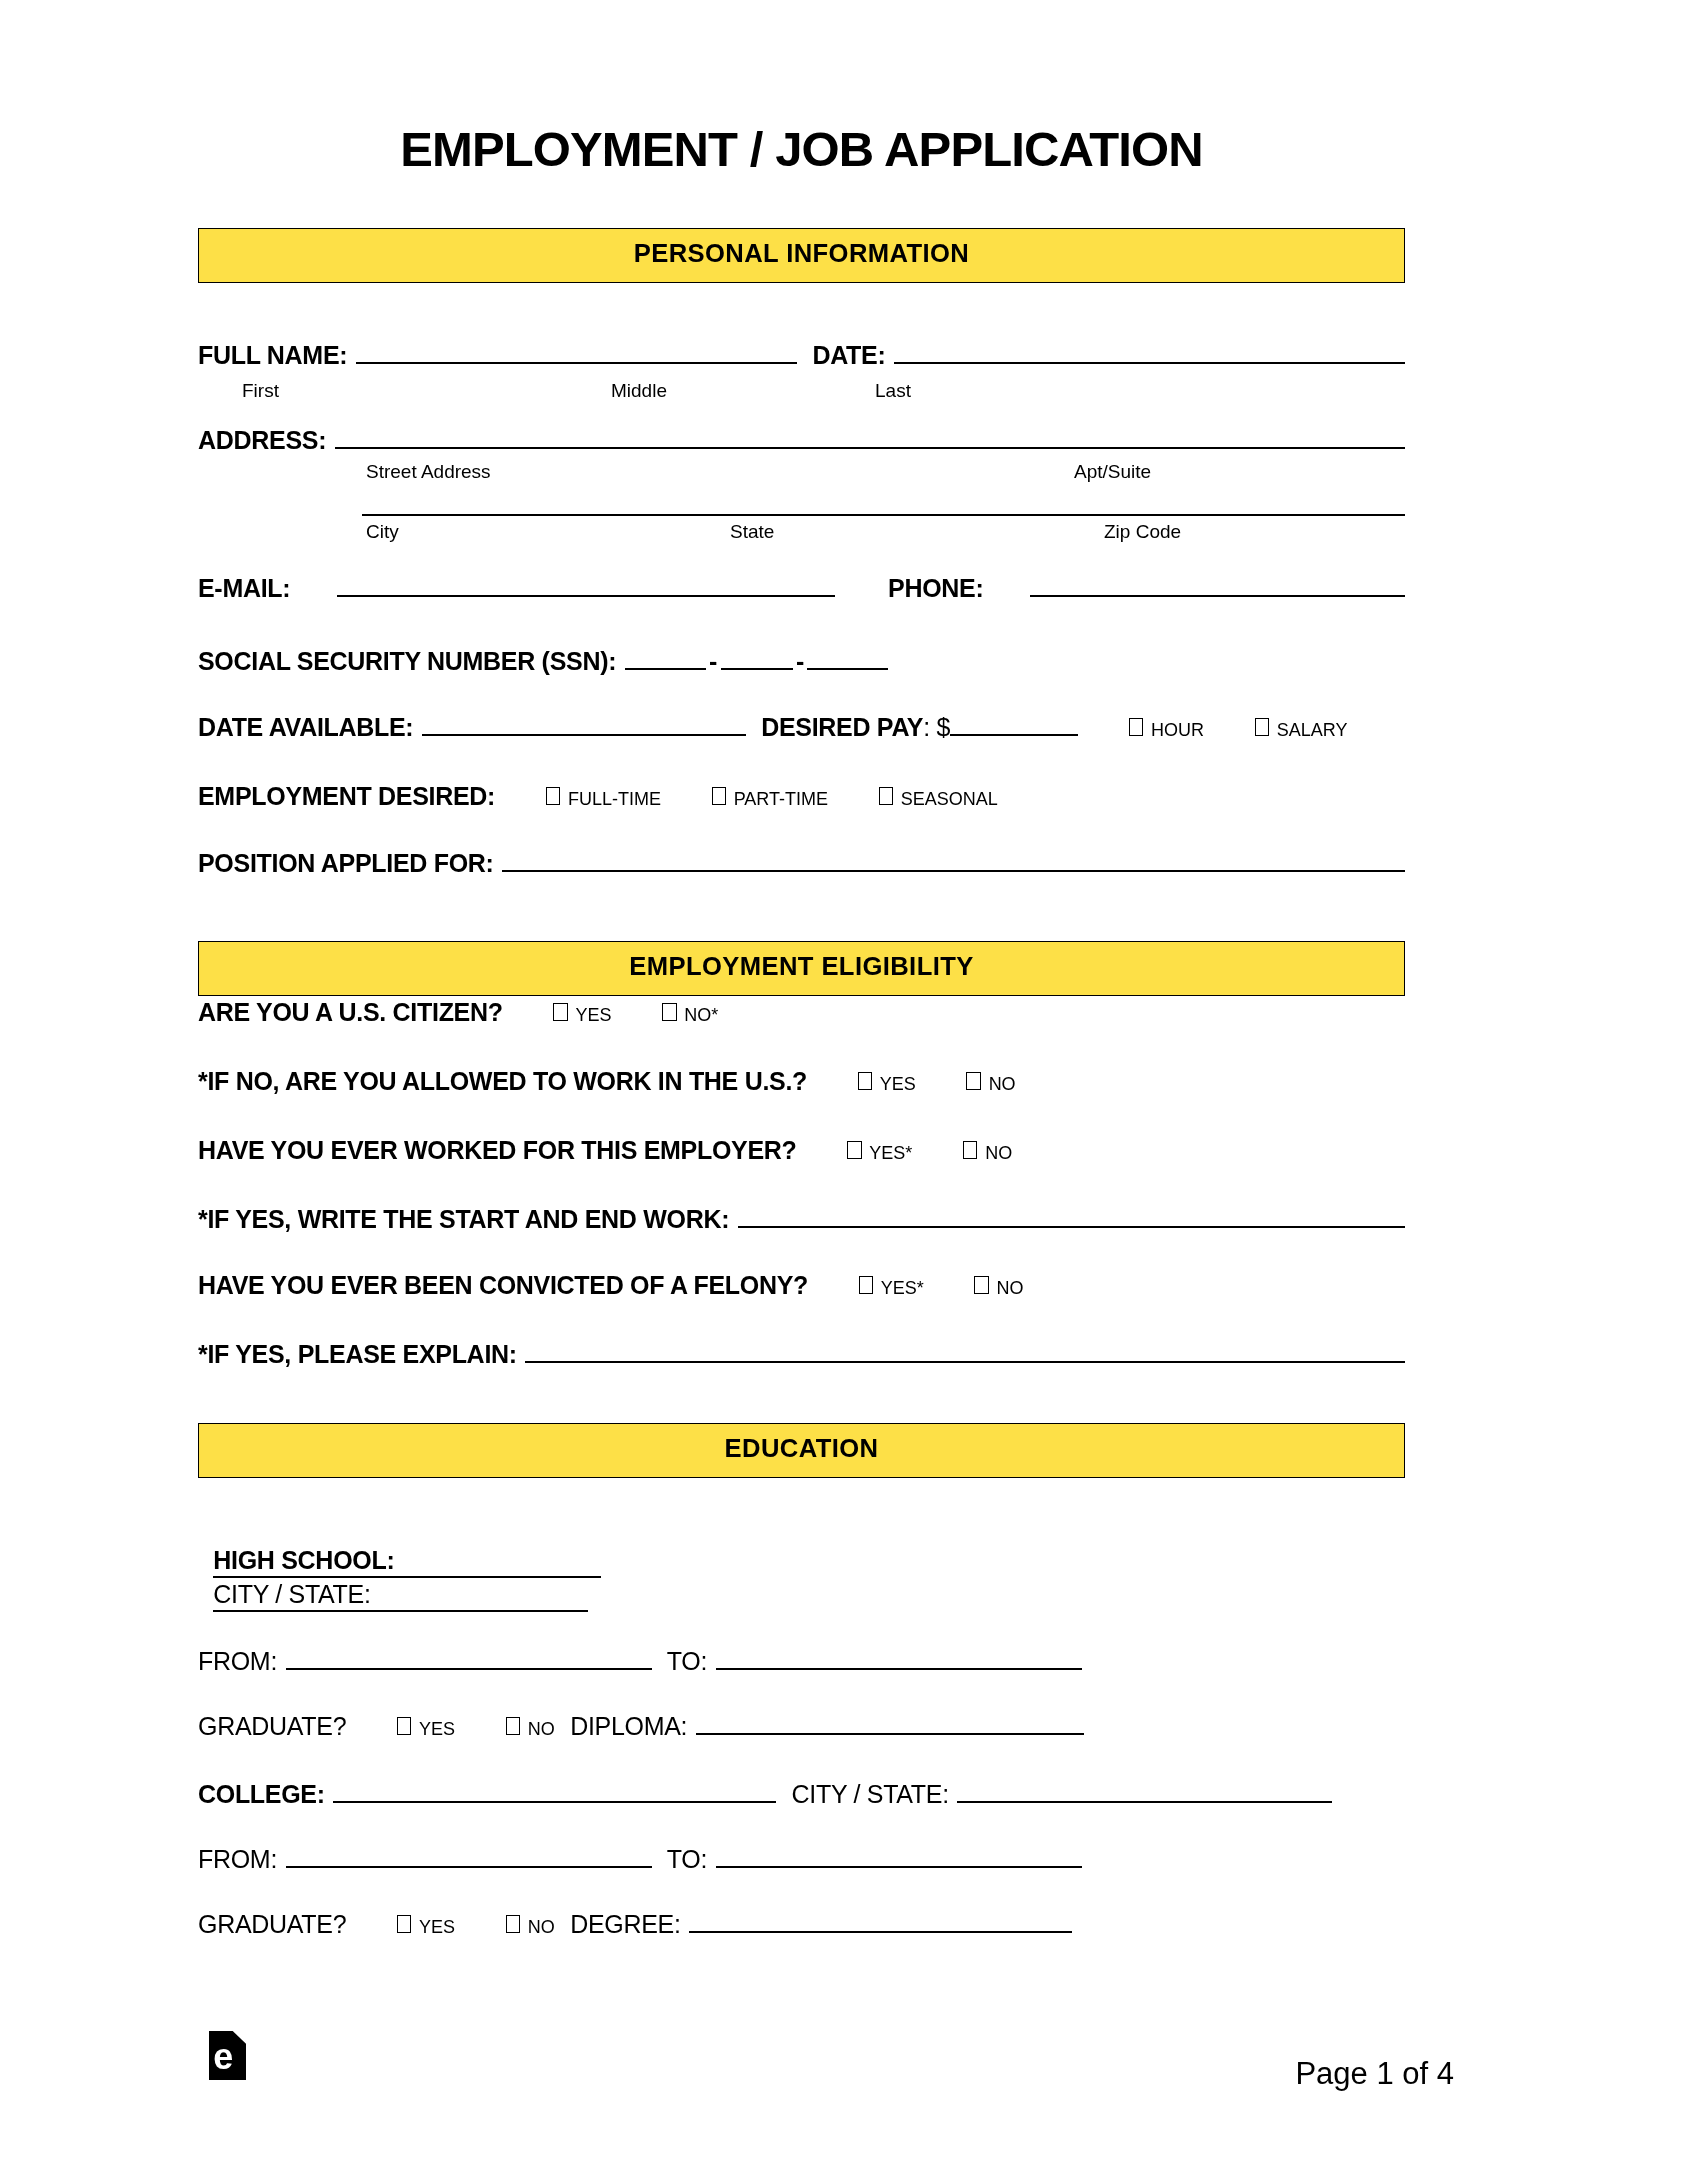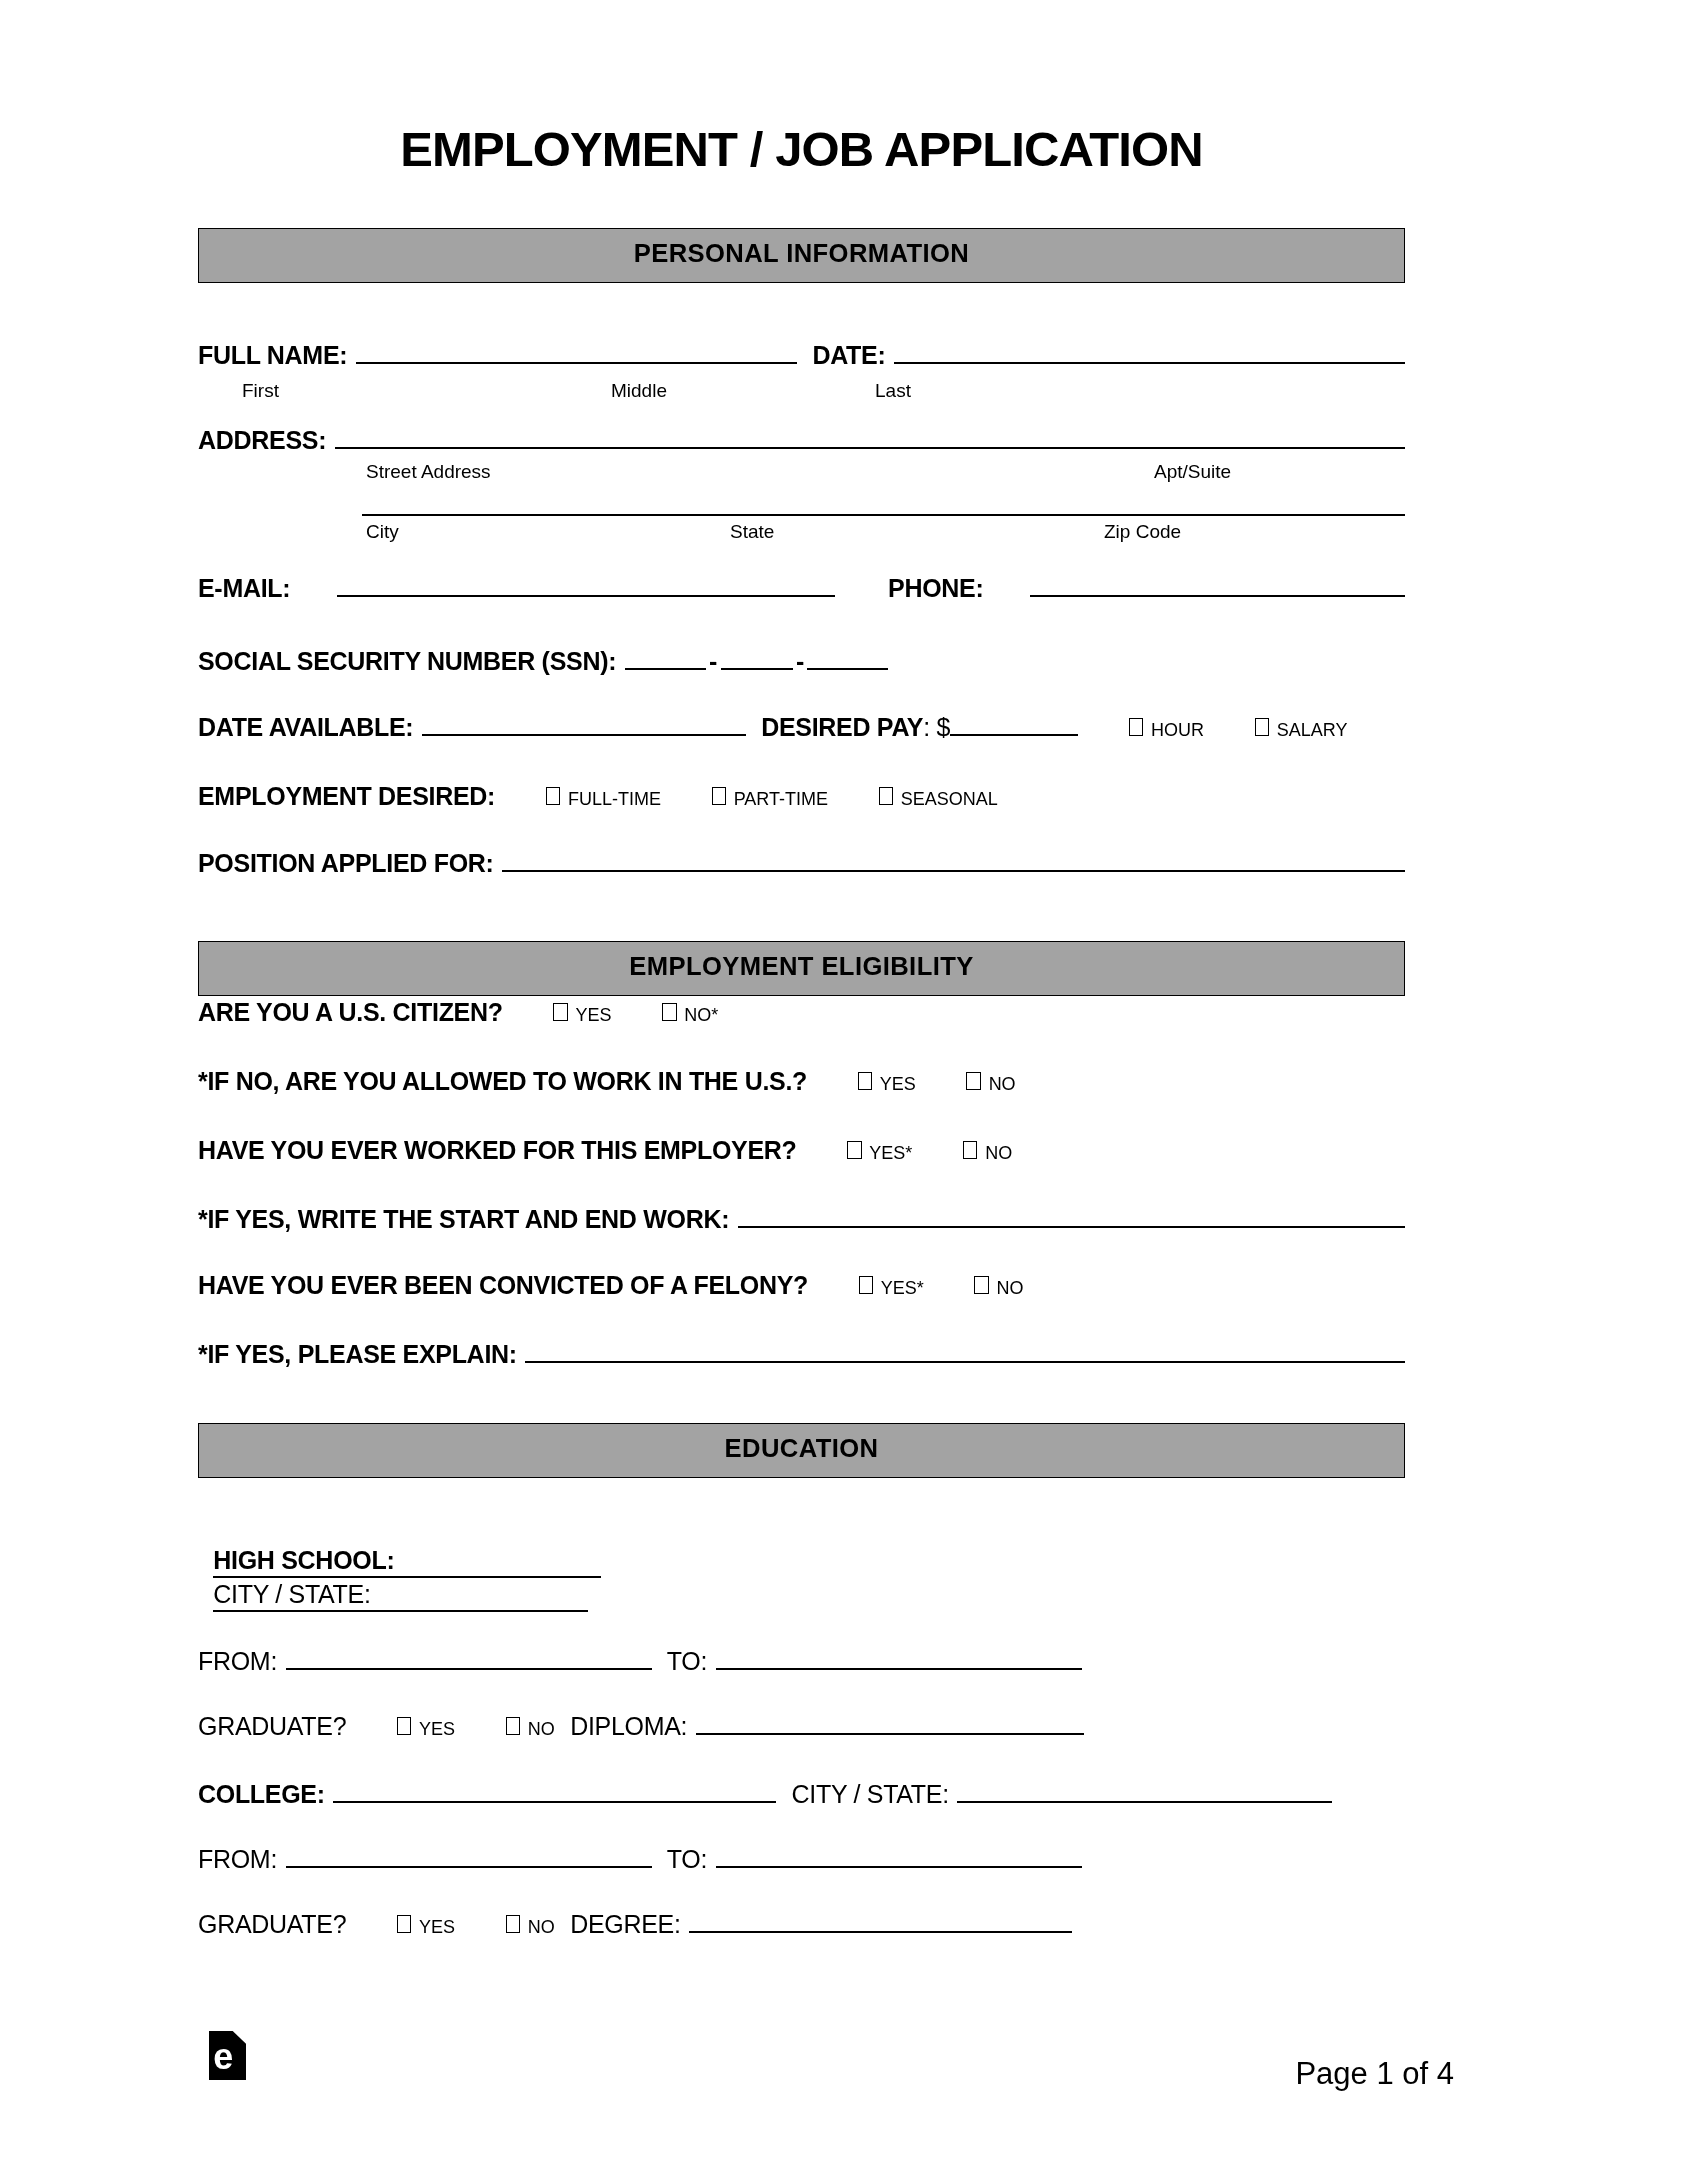--- a/index.html
+++ b/index.html
@@ -19,21 +19,21 @@
     line-height:60px;
     font-weight:bold;
     letter-spacing:-0.9px;
     text-align:center;
   }
   .bar{
     margin-top:49px;
     height:55px;
     box-sizing:border-box;
     border:1.7px solid #000;
-    background:#a3a3a3;
+    background:#fde047;
     text-align:center;
     font-weight:bold;
     font-size:25.6px;
     line-height:49px;
     letter-spacing:0.4px;
   }
   .bar.b2{margin-top:62px;}
   .bar.b3{margin-top:53px;}
   .row{
     display:flex;
@@ -155,21 +155,21 @@
       <span style="left:413px">Middle</span>
       <span style="left:677px">Last</span>
     </div>
 
     <div class="row r-address">
       <span>ADDRESS:</span>
       <span class="line grow"></span>
     </div>
     <div class="sub sub-addr1">
       <span style="left:168px">Street Address</span>
-      <span style="left:956px">Apt/Suite</span>
+      <span style="left:876px">Apt/Suite</span>
     </div>
 
     <div class="row r-address2">
       <span class="line grow" style="margin-left:164px"></span>
     </div>
     <div class="sub sub-addr2">
       <span style="left:168px">City</span>
       <span style="left:532px">State</span>
       <span style="left:906px">Zip Code</span>
     </div>

